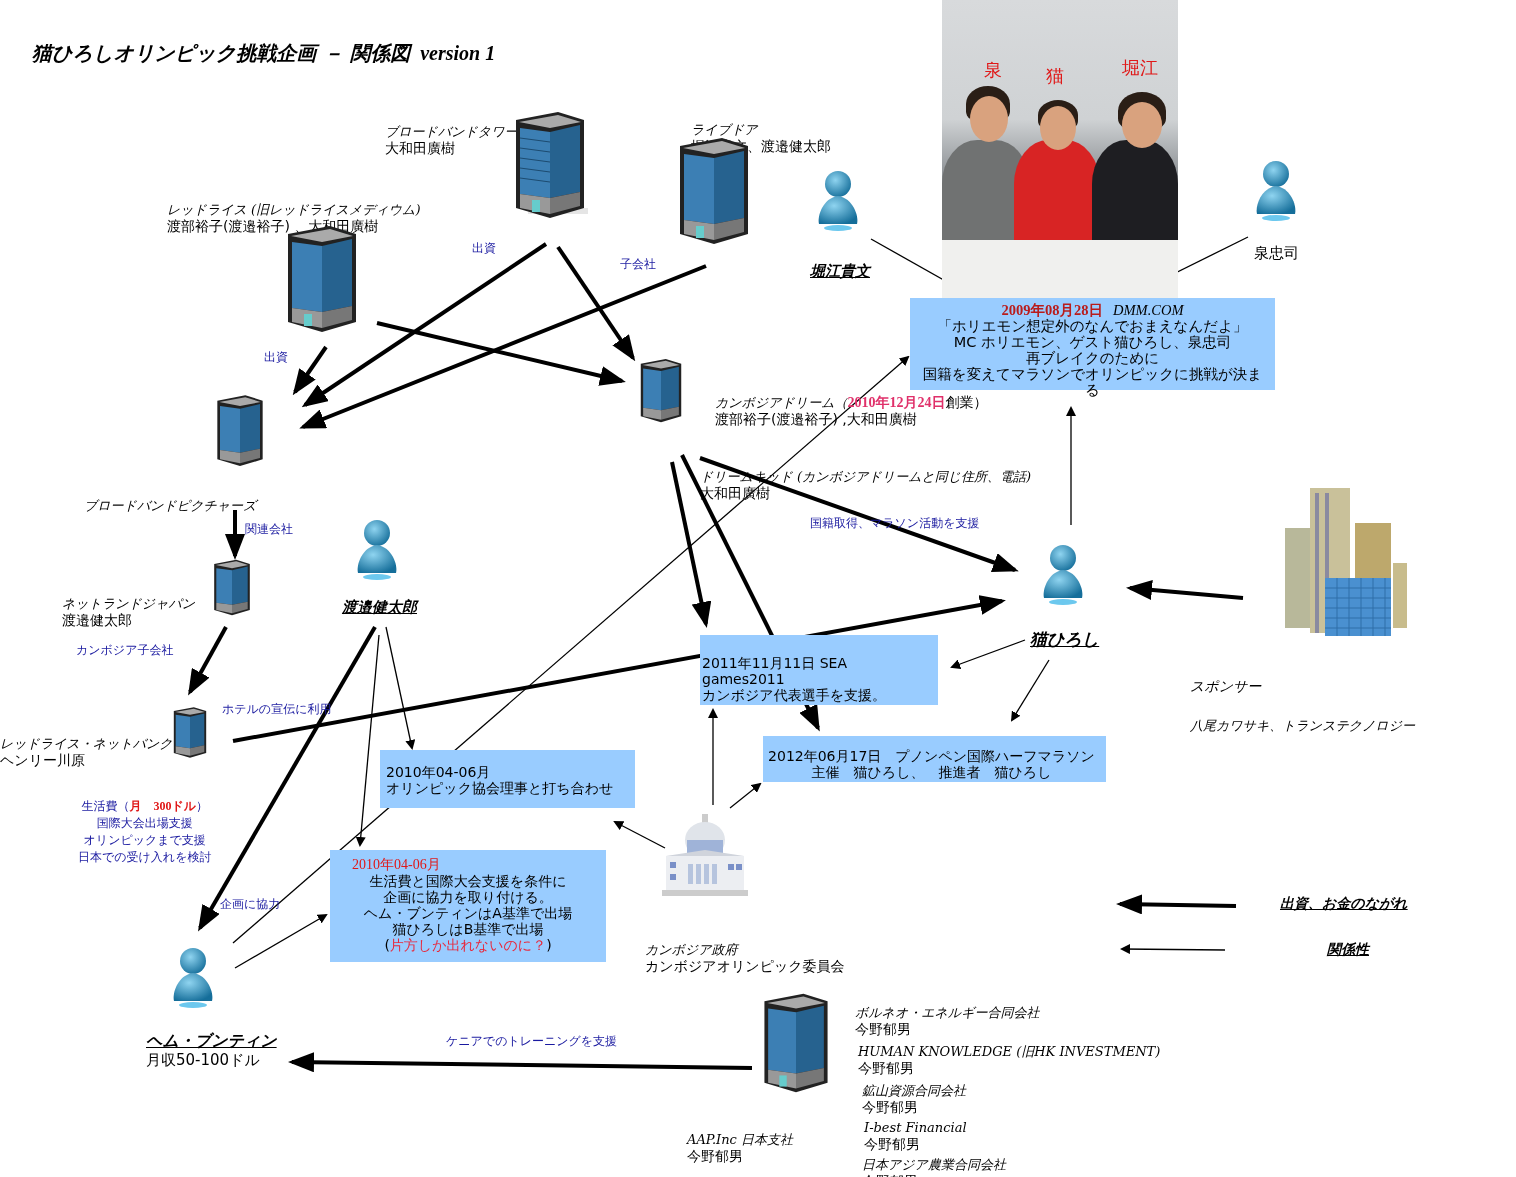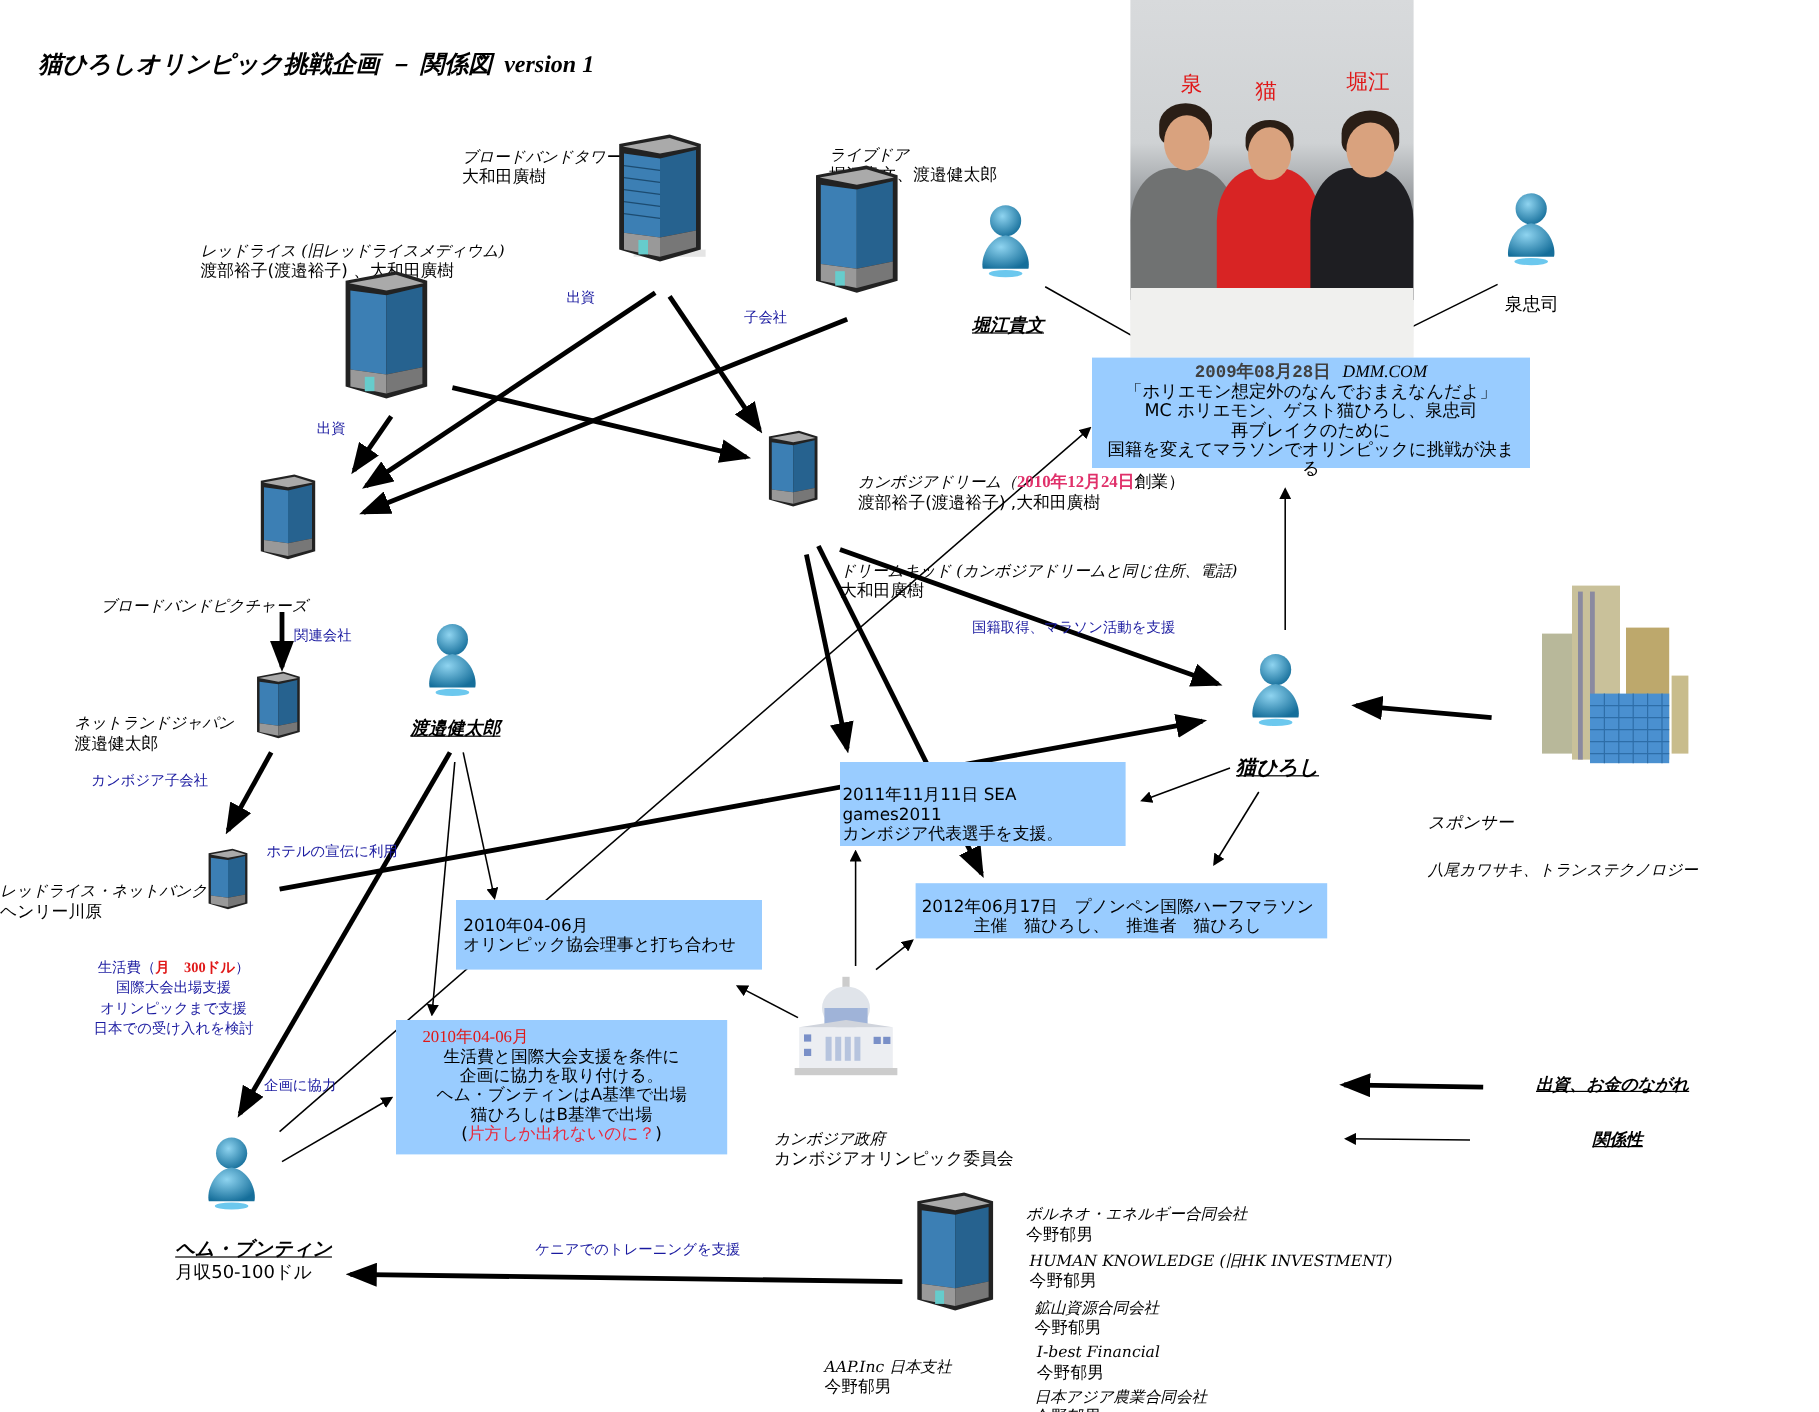--- a/index.html
+++ b/index.html
@@ -6,21 +6,21 @@
   body { width:1516px; height:1177px; position:relative; overflow:hidden;
          font-family:"DejaVu Serif","Liberation Serif",serif; color:#000; }
   .abs { position:absolute; }
   .title { left:32px; top:40px; font-size:20px; font-style:italic; font-weight:bold; white-space:nowrap; }
   .title .ver { font-family:"Liberation Serif",serif; margin-left:10px; }
   .lbl { position:absolute; font-size:14px; line-height:16px; white-space:nowrap; font-family:"DejaVu Sans","Liberation Sans",sans-serif; }
   .lbl .co { font-style:italic; font-size:13px; display:block; font-family:"DejaVu Serif",serif;margin-top:24px; }
   .lbl .nm { display:block; }
   .blue { color:#1a1aa0; font-size:12px; font-family:"DejaVu Sans",sans-serif; position:absolute; white-space:nowrap; }
   .box { position:absolute; background:#99ccff; font-size:14px; line-height:16px; font-family:"DejaVu Sans",sans-serif; padding:4px 6px; box-sizing:border-box; }
-  .box .date { color:#404040; font-weight:bold; font-family:Liberation Mono, monospace; }
+  .box .date { color:#b91c1c; font-weight:bold; font-family:Liberation Serif, serif; }
   .box .dmm { font-style:italic; font-family:"Liberation Serif",serif; margin-left:10px; }
   .red { color:#e8283c; }
   .person-name { position:absolute; font-size:15px; font-style:italic; font-weight:bold; text-decoration:underline; white-space:nowrap; font-family:"DejaVu Serif",serif; }
   .photo { position:absolute; left:942px; top:0px; width:236px; height:298px;
            background:linear-gradient(180deg,#d8dadc 0%,#cfd2d4 40%,#8a8e92 60%,#e8e8e8 85%,#f4f4f4 100%); overflow:hidden; }
   .photo .pl { position:absolute; color:#e01818; font-size:18px; font-family:"DejaVu Sans",sans-serif; }
   .face { position:absolute; border-radius:50%; background:#d9a27e; }
   .shirt { position:absolute; border-radius:40% 40% 0 0; }
   .hair { position:absolute; border-radius:50% 50% 30% 30%; background:#2a1e16; }
   .table { position:absolute; left:0; bottom:0; width:100%; height:58px; background:#f0f0ee; }

